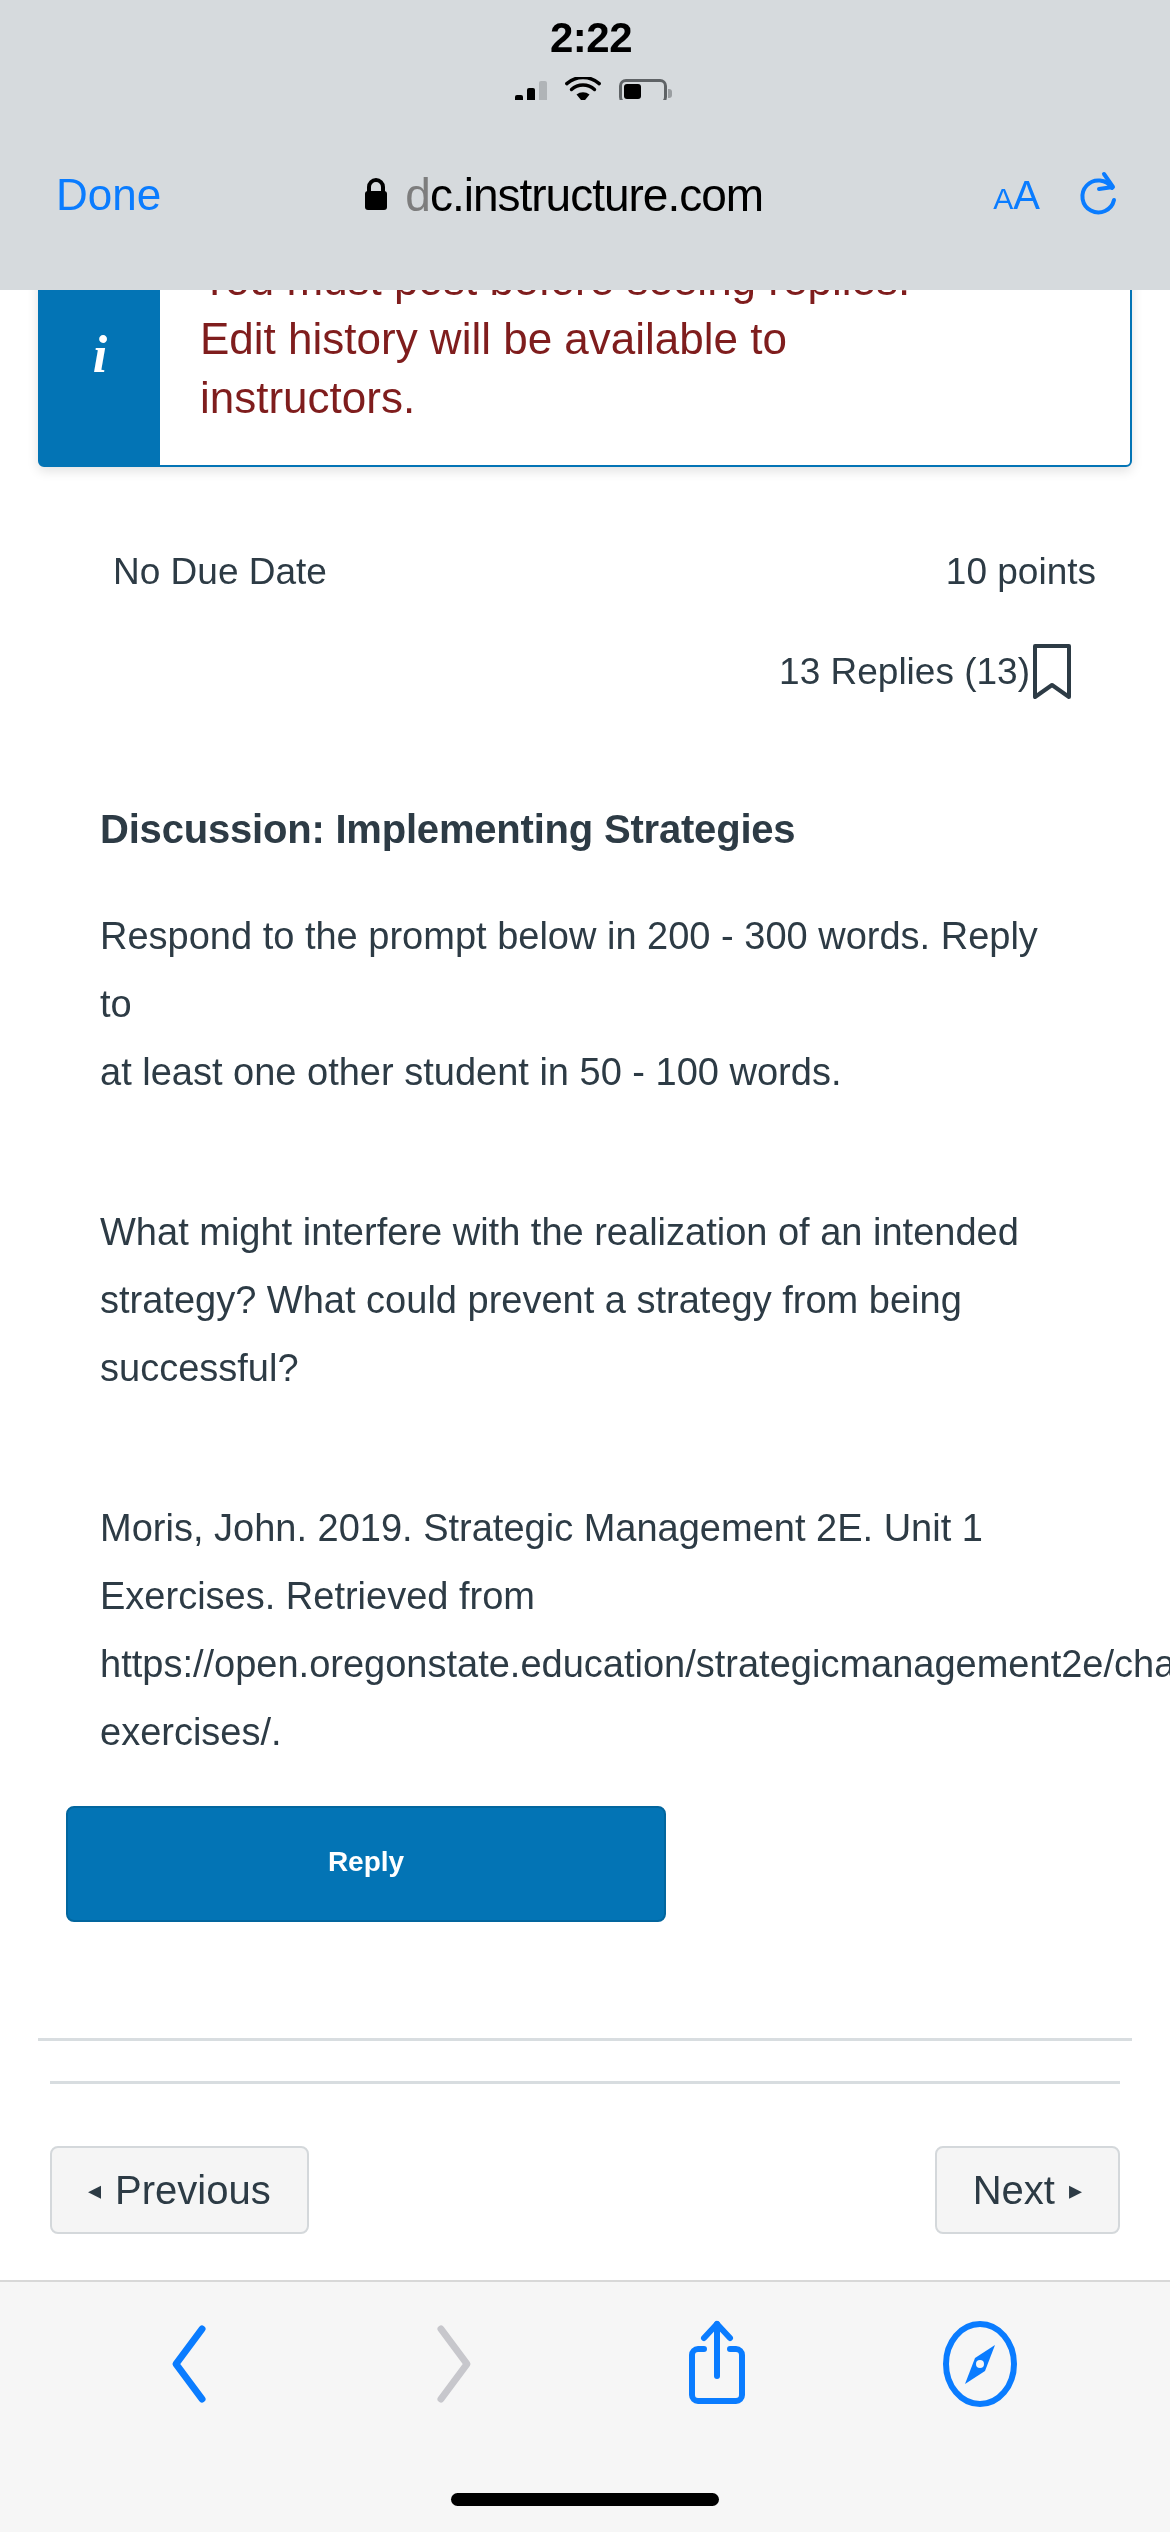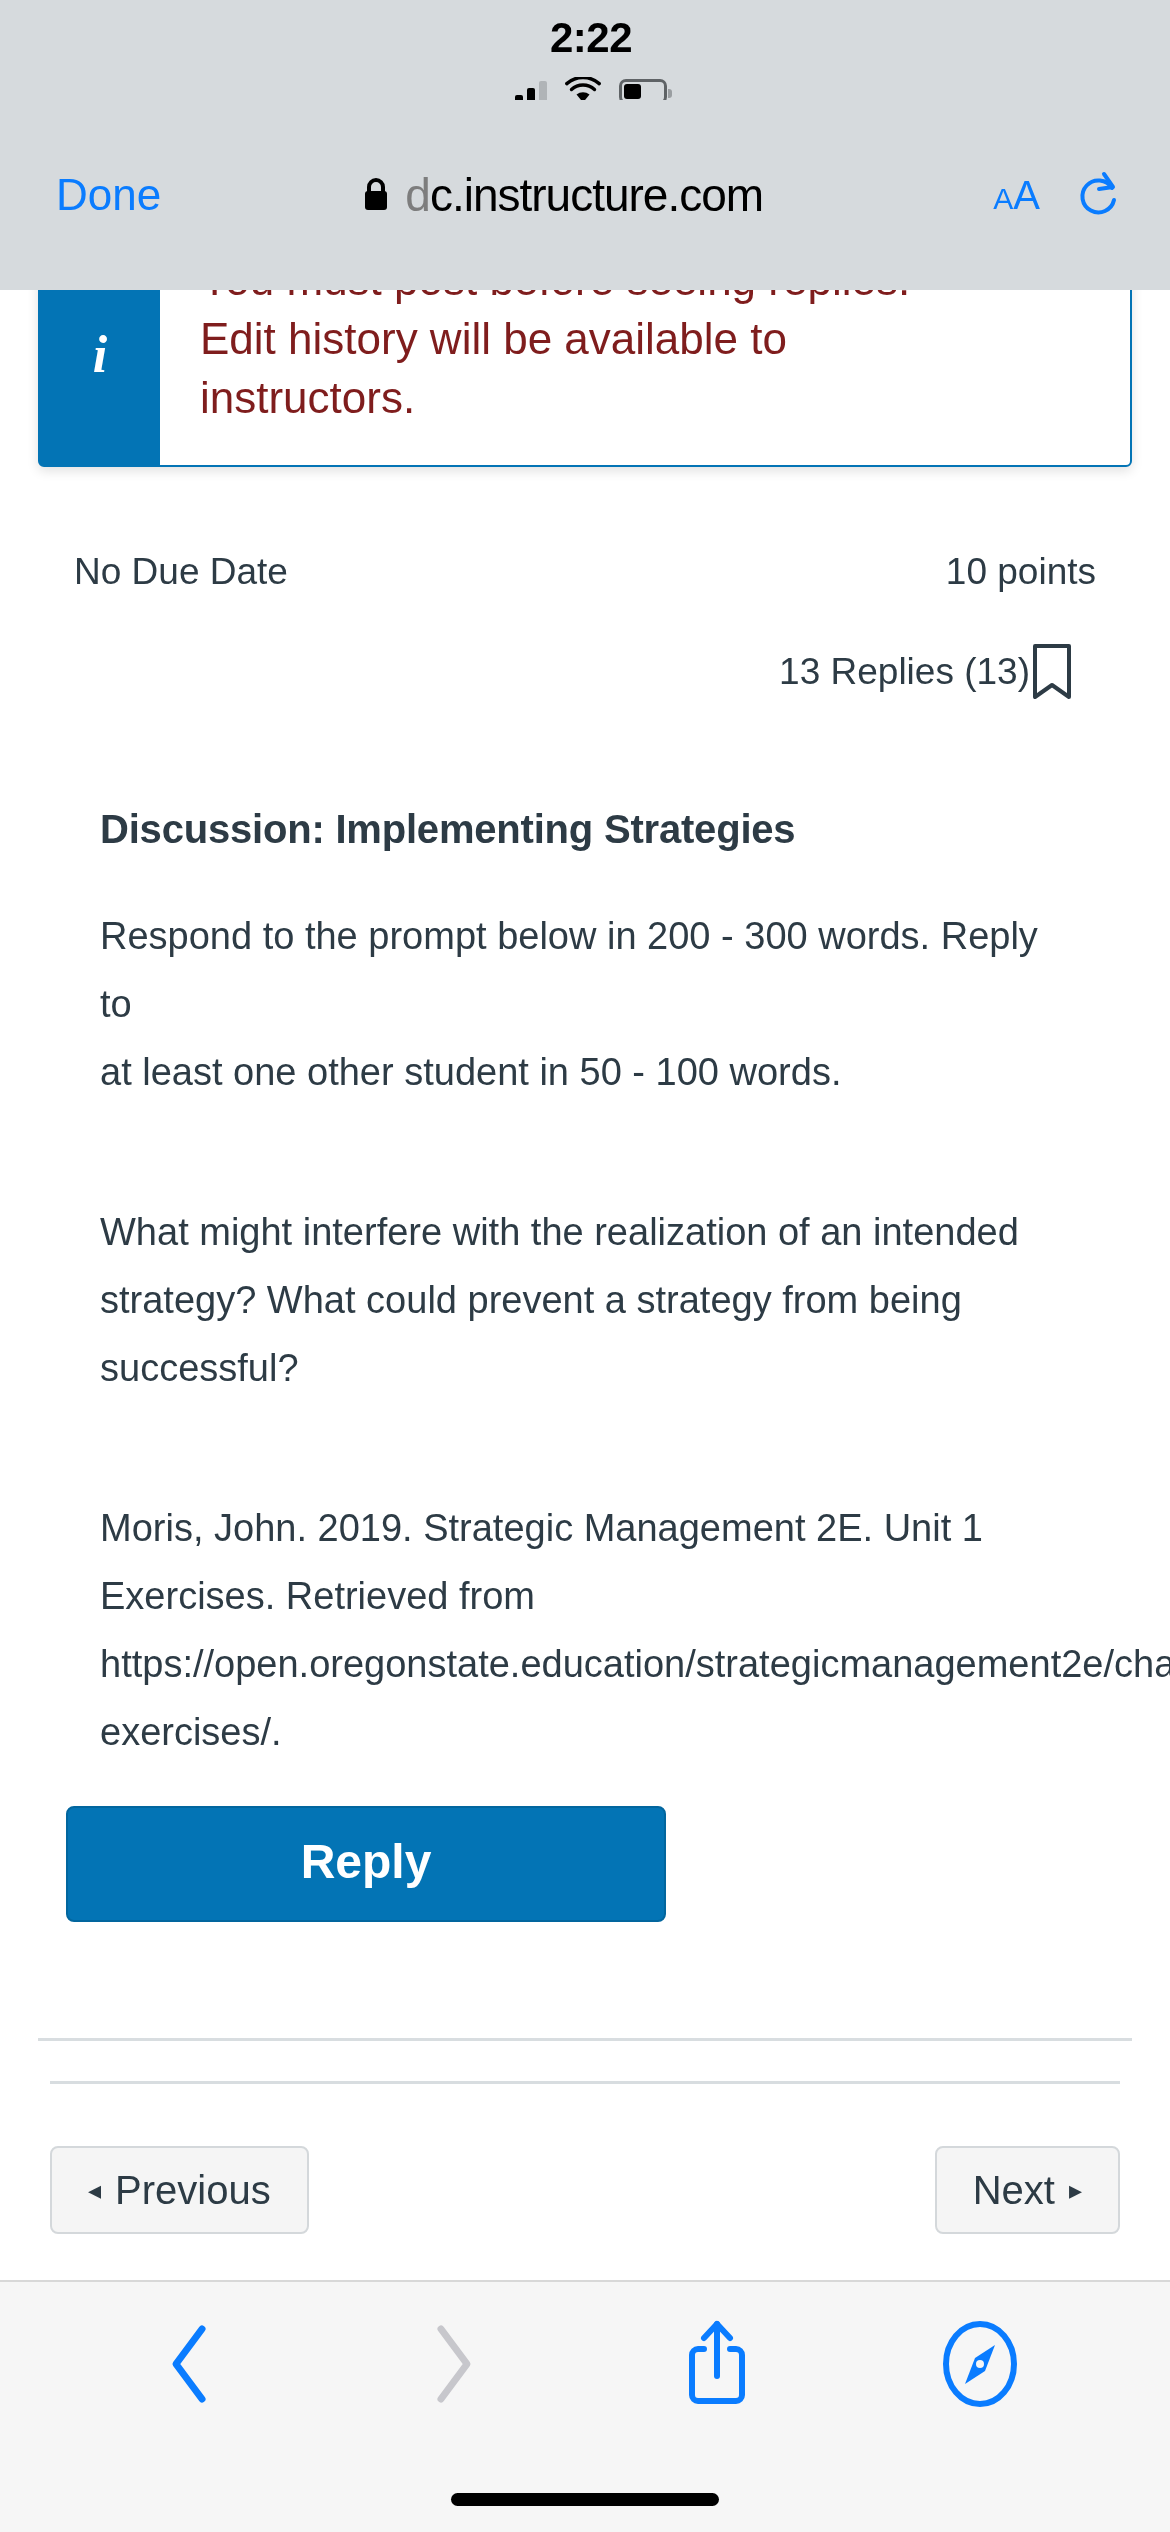--- a/index.html
+++ b/index.html
@@ -172,21 +172,21 @@
   }
 
   .row {
     display: flex;
     justify-content: space-between;
     align-items: center;
     padding: 0 74px;
     color: #2d3b45;
     font-size: 37px;
   }
-  .row-due { margin-top: 36px; }
+  .row-due { margin-top: 36px; margin-left: 39px; }
   .row-replies { margin-top: 50px; padding: 0 96px 0 96px; justify-content: flex-end; }
   .bookmark-icon { width: 44px; height: 58px; }
 
   .discussion {
     padding: 0 100px 0 100px;
     color: #2d3b45;
   }
   .discussion-title {
     font-size: 40px;
     font-weight: bold;
@@ -214,21 +214,21 @@
 
   .reply-btn {
     display: block;
     margin: 40px 0 0 -34px;
     width: 596px;
     height: 112px;
     background: #0374b5;
     border: 2px solid #02669e;
     border-radius: 8px;
     color: #fff;
-    font-size: 48px;
+    font-size: 28px;
     font-weight: bold;
     line-height: 108px;
     text-align: center;
   }
 
   .hr1 {
     margin: 116px 38px 0 38px;
     border: 0;
     border-top: 3px solid #d8dde0;
   }

